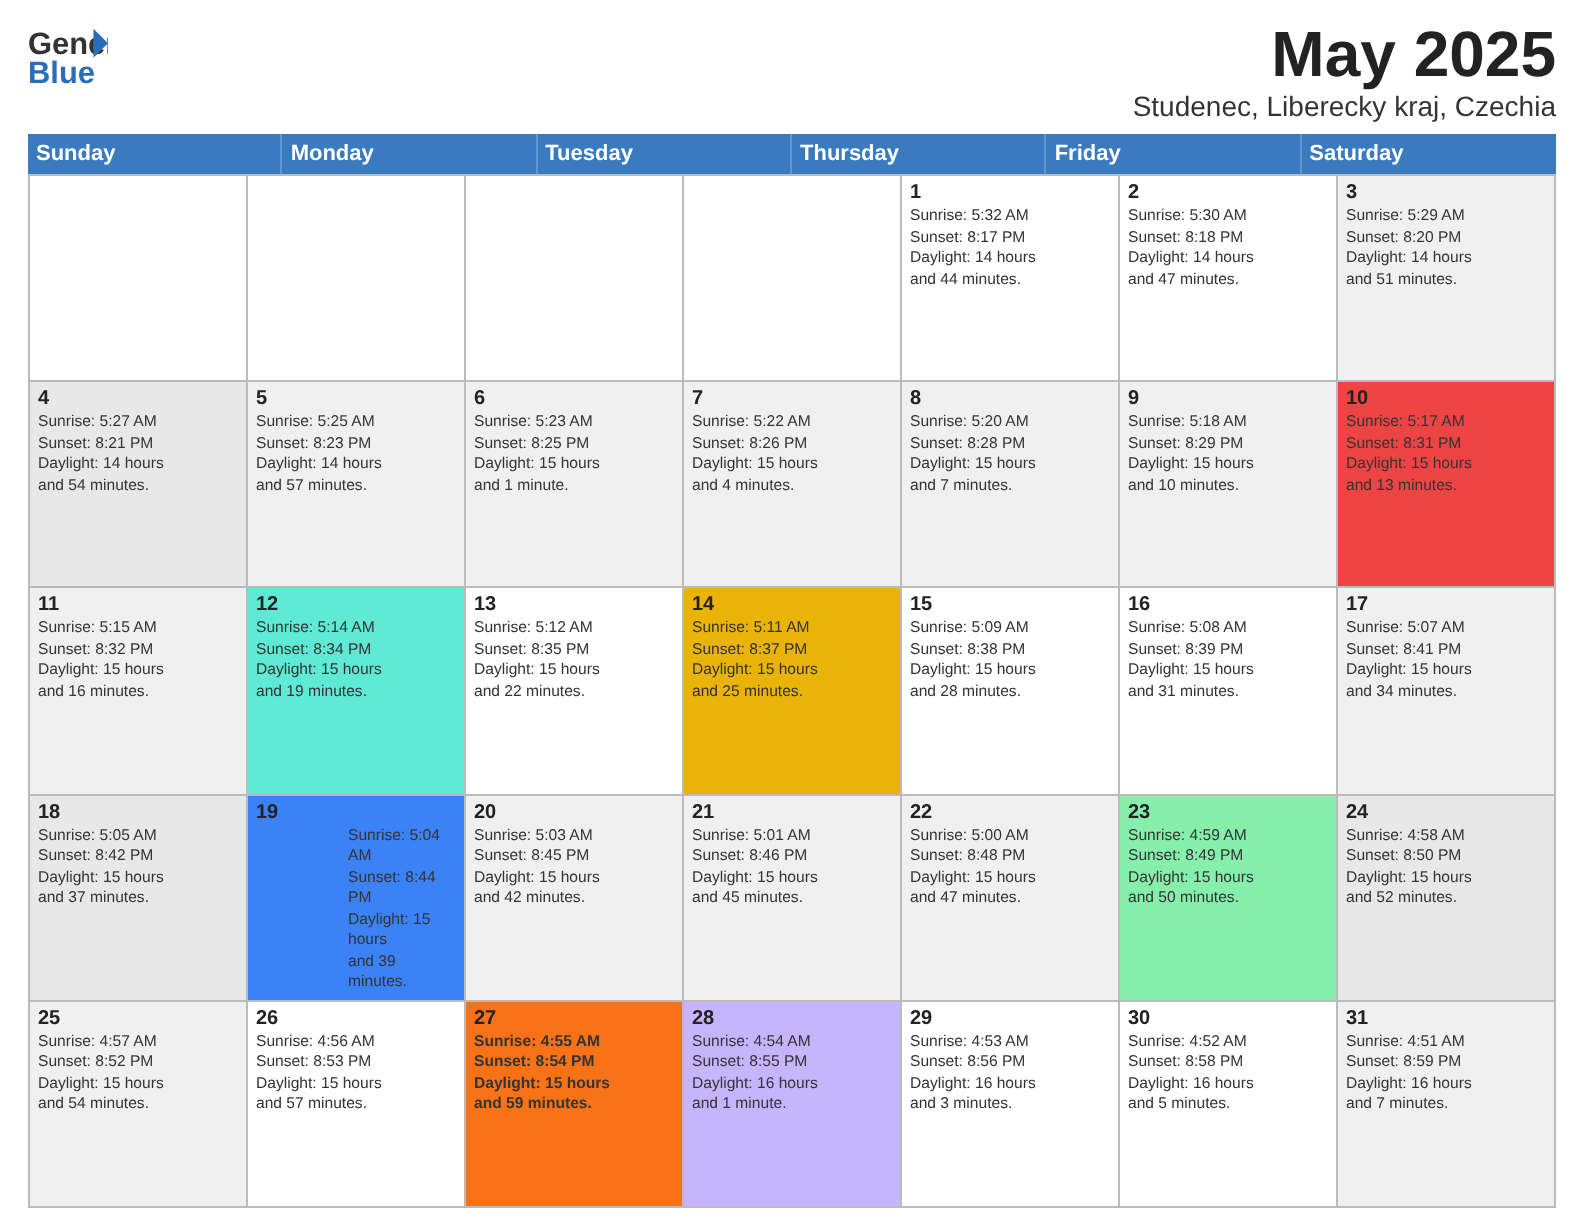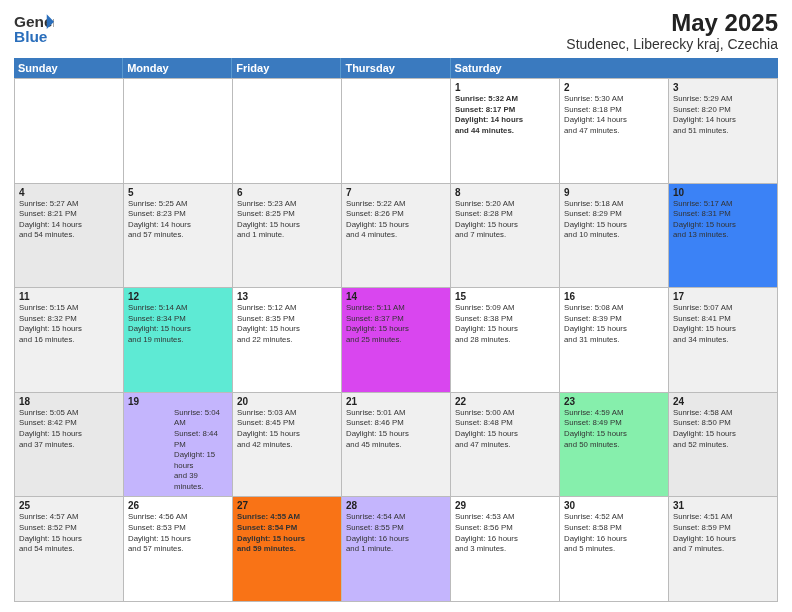--- a/index.html
+++ b/index.html
@@ -20,38 +20,38 @@
     .header {
       display: flex;
       align-items: flex-start;
       justify-content: space-between;
       margin-bottom: 6px;
     }
     .title-block {
       text-align: right;
     }
     .title-block h1 {
-      font-size: 24px;
+      font-size: 32px;
       font-weight: bold;
       color: #222;
       line-height: 1.1;
     }
     .title-block h2 {
       font-size: 14px;
       font-weight: normal;
       color: #333;
     }
     .calendar {
       flex: 1;
       display: flex;
       flex-direction: column;
     }
     .cal-header {
       display: grid;
-      grid-template-columns: repeat(7, 1fr);
+      grid-template-columns: repeat(6, 1fr);
       background: #3a7abf;
     }
     .cal-header-cell {
       color: #fff;
       font-size: 11px;
       font-weight: bold;
       padding: 4px 4px;
       border-right: 1px solid #5a9ad0;
       text-align: left;
     }
@@ -145,33 +145,34 @@
     <div class="title-block">
       <h1>May 2025</h1>
       <h2>Studenec, Liberecky kraj, Czechia</h2>
     </div>
   </div>
 
   <div class="calendar">
     <div class="cal-header" id="cal-header">
         <div class="cal-header-cell">Sunday</div>
         <div class="cal-header-cell">Monday</div>
+        <div class="cal-header-cell">Tuesday</div>
+        <div class="cal-header-cell">Thursday</div>
         <div class="cal-header-cell">Friday</div>
-        <div class="cal-header-cell">Thursday</div>
         <div class="cal-header-cell">Saturday</div>
       </div>
     <div class="cal-body" id="cal-body">
         <div class="cal-row">
           <div class="cal-cell cell-empty" style="background: rgb(255, 255, 255);"></div>
           <div class="cal-cell cell-empty" style="background: rgb(255, 255, 255);"></div>
           <div class="cal-cell cell-empty" style="background: rgb(255, 255, 255);"></div>
           <div class="cal-cell cell-empty" style="background: rgb(255, 255, 255);"></div>
           <div class="cal-cell" style="background: rgb(255, 255, 255);">
             <span class="day-num">1</span>
-            <div class="cell-info" style="white-space: pre-line; font-weight: bold;">Sunrise: 5:32 AM
+            <div class="cell-info" style="white-space: pre-line;">Sunrise: 5:32 AM
 Sunset: 8:17 PM
 Daylight: 14 hours
 and 44 minutes.</div>
           </div>
           <div class="cal-cell" style="background: rgb(255, 255, 255);">
             <span class="day-num">2</span>
             <div class="cell-info" style="white-space: pre-line;">Sunrise: 5:30 AM
 Sunset: 8:18 PM
 Daylight: 14 hours
 and 47 minutes.</div>
@@ -220,21 +221,21 @@
 Daylight: 15 hours
 and 7 minutes.</div>
           </div>
           <div class="cal-cell" style="background: rgb(240, 240, 240);">
             <span class="day-num">9</span>
             <div class="cell-info" style="white-space: pre-line;">Sunrise: 5:18 AM
 Sunset: 8:29 PM
 Daylight: 15 hours
 and 10 minutes.</div>
           </div>
-          <div class="cal-cell" style="background: #3b82f6;">
+          <div class="cal-cell" style="background: #ef4444;">
             <span class="day-num">10</span>
             <div class="cell-info" style="white-space: pre-line;">Sunrise: 5:17 AM
 Sunset: 8:31 PM
 Daylight: 15 hours
 and 13 minutes.</div>
           </div>
         </div>
         <div class="cal-row">
           <div class="cal-cell" style="background: rgb(240, 240, 240);">
             <span class="day-num">11</span>
@@ -250,21 +251,21 @@
 Daylight: 15 hours
 and 19 minutes.</div>
           </div>
           <div class="cal-cell" style="background: rgb(255, 255, 255);">
             <span class="day-num">13</span>
             <div class="cell-info" style="white-space: pre-line;">Sunrise: 5:12 AM
 Sunset: 8:35 PM
 Daylight: 15 hours
 and 22 minutes.</div>
           </div>
-          <div class="cal-cell" style="background: #d946ef;">
+          <div class="cal-cell" style="background: #eab308;">
             <span class="day-num">14</span>
             <div class="cell-info" style="white-space: pre-line;">Sunrise: 5:11 AM
 Sunset: 8:37 PM
 Daylight: 15 hours
 and 25 minutes.</div>
           </div>
           <div class="cal-cell" style="background: rgb(255, 255, 255);">
             <span class="day-num">15</span>
             <div class="cell-info" style="white-space: pre-line;">Sunrise: 5:09 AM
 Sunset: 8:38 PM
@@ -287,21 +288,21 @@
           </div>
         </div>
         <div class="cal-row">
           <div class="cal-cell" style="background: rgb(232, 232, 232);">
             <span class="day-num">18</span>
             <div class="cell-info" style="white-space: pre-line;">Sunrise: 5:05 AM
 Sunset: 8:42 PM
 Daylight: 15 hours
 and 37 minutes.</div>
           </div>
-          <div class="cal-cell" style="background: #c4b5fd;">
+          <div class="cal-cell" style="background: #3b82f6;">
             <span class="day-num">19</span>
             <div class="cell-info" style="white-space: pre-line; margin-left: 46px;">Sunrise: 5:04 AM
 Sunset: 8:44 PM
 Daylight: 15 hours
 and 39 minutes.</div>
           </div>
           <div class="cal-cell" style="background: rgb(240, 240, 240);">
             <span class="day-num">20</span>
             <div class="cell-info" style="white-space: pre-line;">Sunrise: 5:03 AM
 Sunset: 8:45 PM

